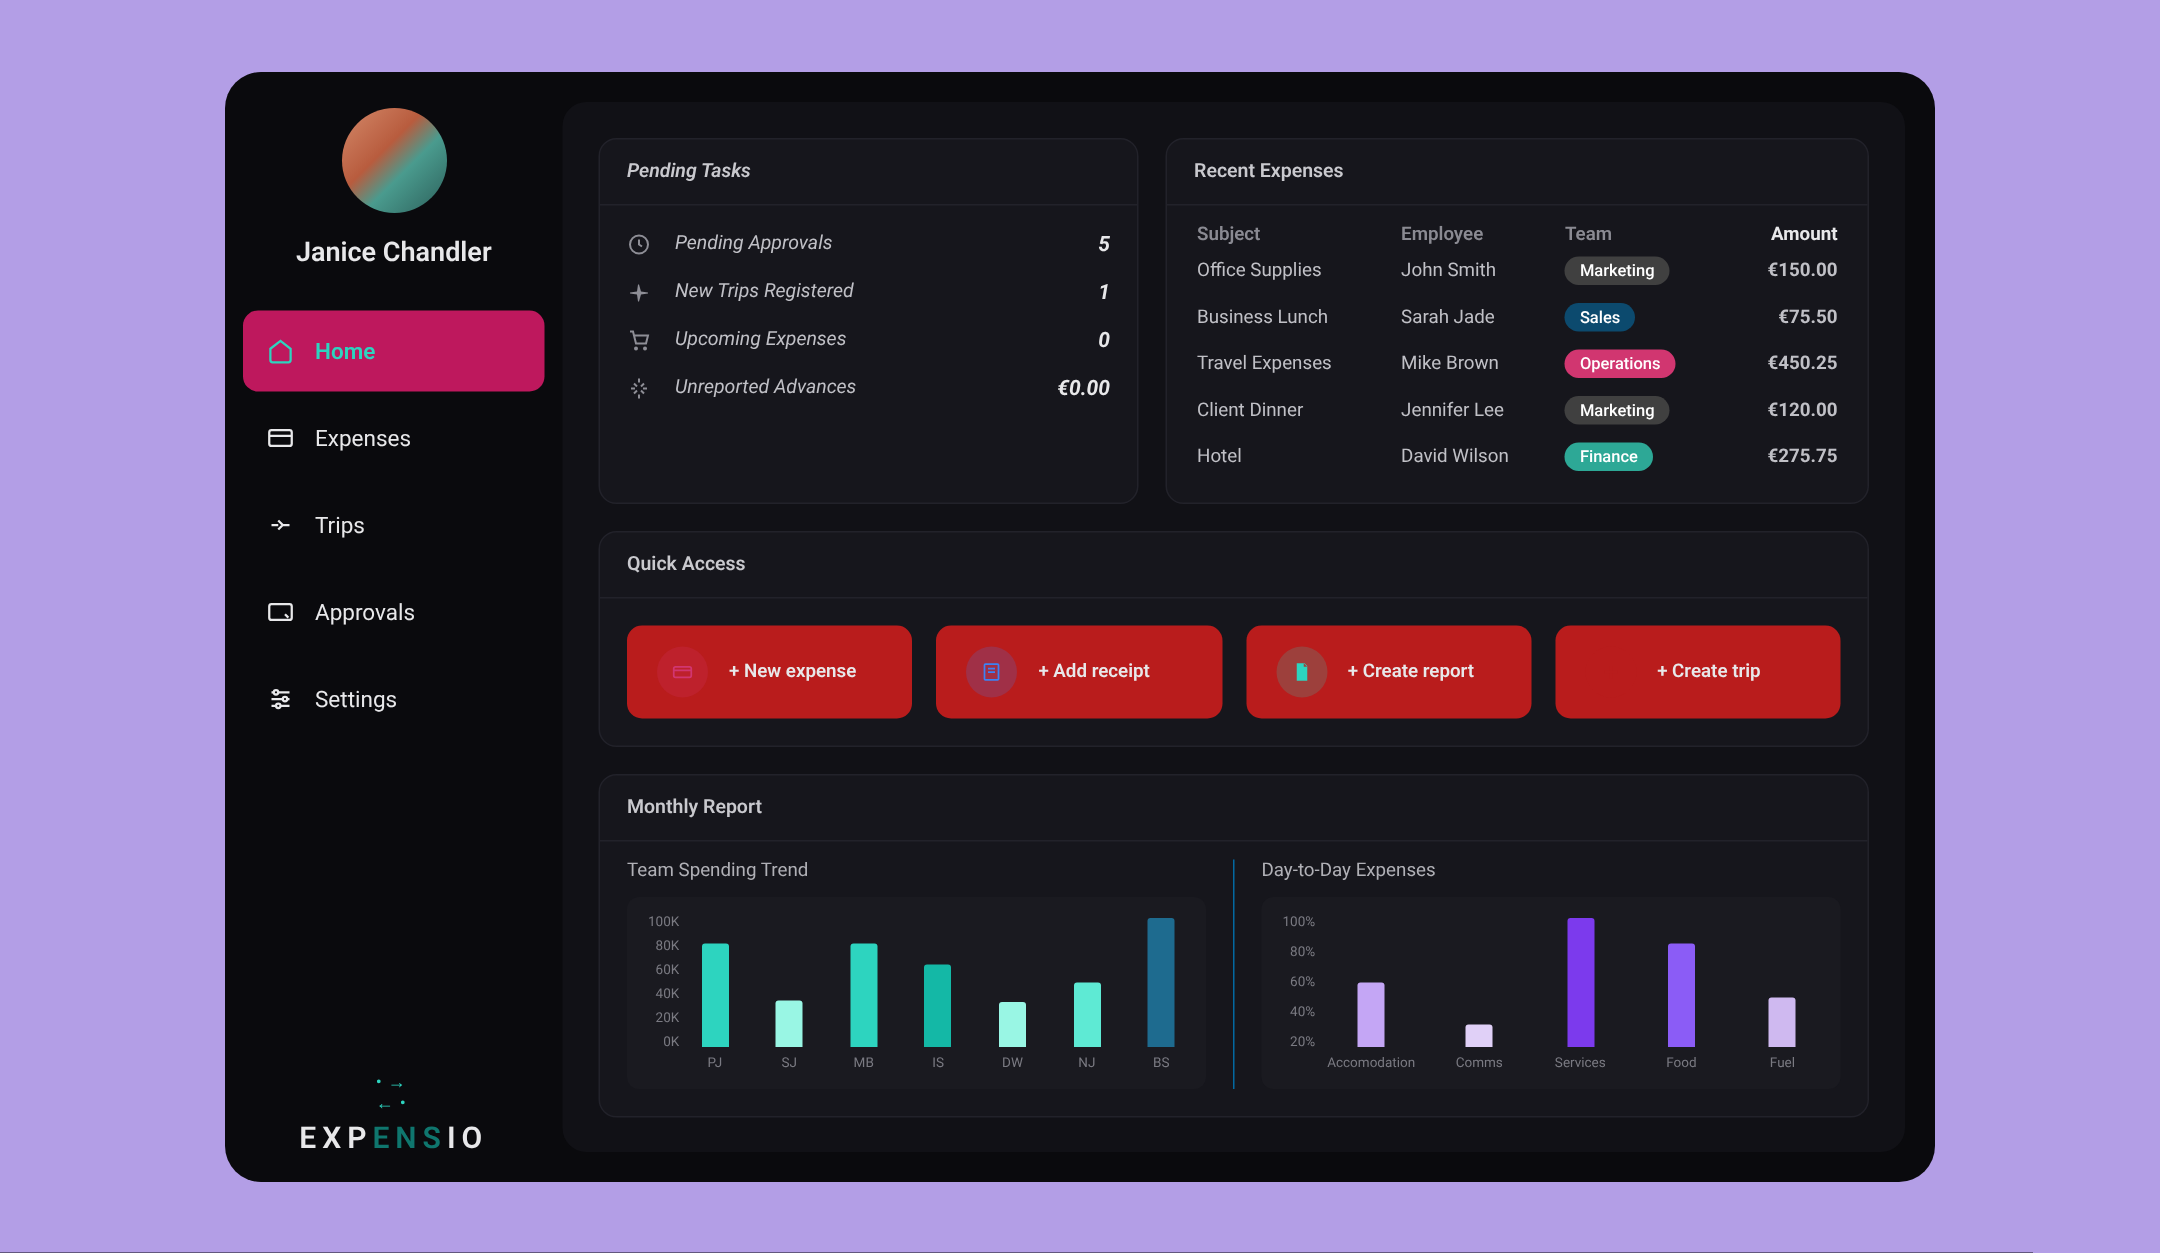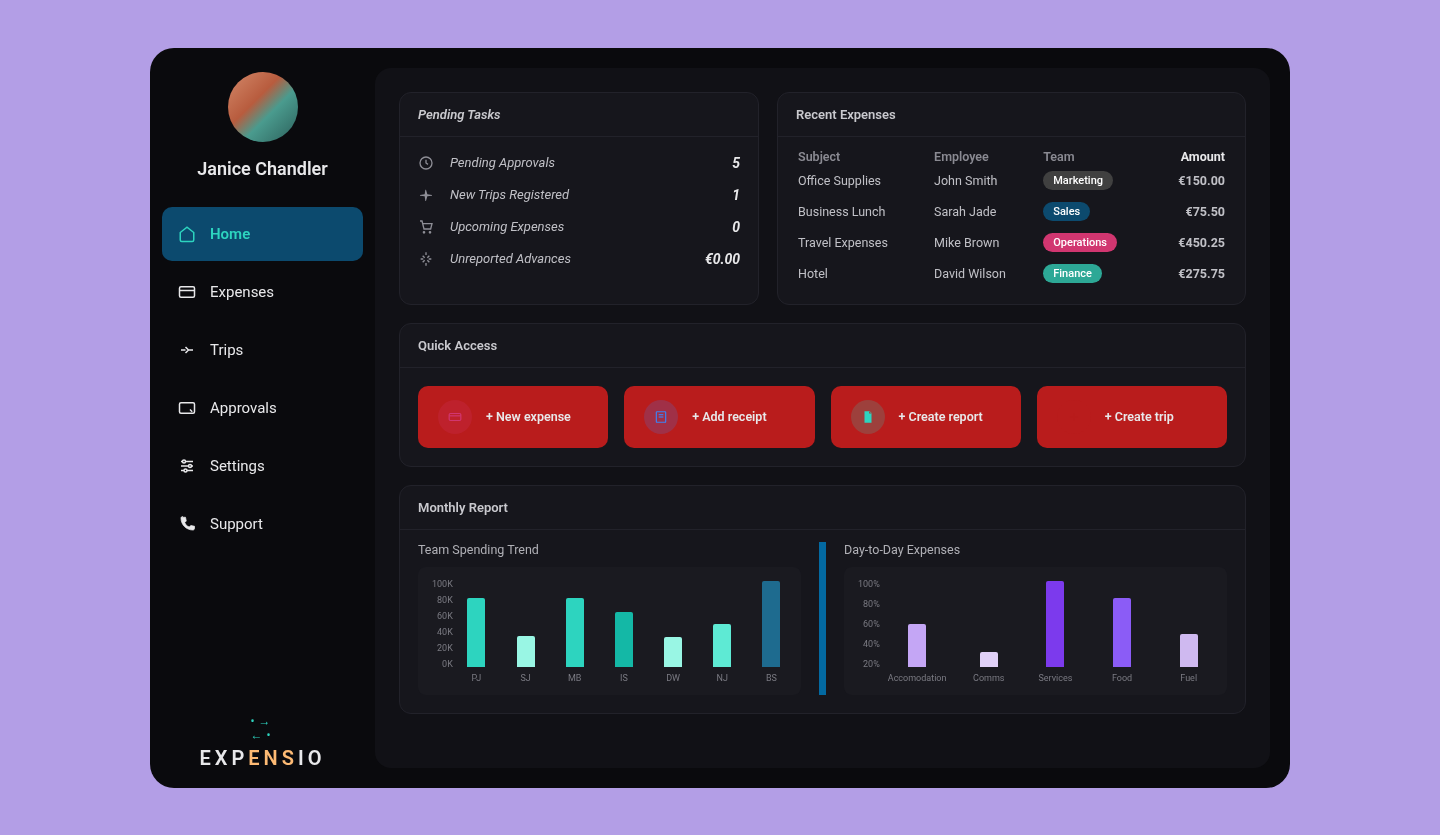--- a/index.html
+++ b/index.html
@@ -37,33 +37,33 @@
 .nav { display: flex; flex-direction: column; gap: 4px; flex: 1; }
 .nav-item {
   display: flex; align-items: center; gap: 14px;
   padding: 18px 16px;
   border-radius: 10px;
   cursor: pointer;
   color: #e8e8ea;
   font-size: 15px;
 }
 .nav-item.active {
-  background: #0c4a6e;
+  background: #be185d;
   color: #2dd4bf;
   font-weight: 600;
 }
 .nav-item .ic { width: 18px; height: 18px; display: flex; align-items: center; justify-content: center; }
 .nav-item.active .ic svg { stroke: #2dd4bf; }
 .nav-item .ic svg { stroke: #e8e8ea; }
 .brand { text-align: center; }
 .brand-icon { color: #2dd4bf; letter-spacing: 4px; font-size: 12px; margin-bottom: 4px; }
 .brand-text {
   font-size: 20px; font-weight: 600; color: #e8e8ea; letter-spacing: 4px;
 }
-.brand-text .accent { color: #fdba74; }
+.brand-text .accent { color: #0f766e; }
 
 .main {
   flex: 1; padding: 20px 20px 20px 0;
   display: flex; flex-direction: column;
 }
 .main-inner {
   background: #111116;
   border-radius: 16px;
   flex: 1;
   padding: 24px;
@@ -121,21 +121,21 @@
   width: 34px; height: 34px; border-radius: 50%;
   display: flex; align-items: center; justify-content: center;
   font-size: 14px;
 }
 .qa-lbl { color: #e8e8ea; font-size: 12.5px; font-weight: 600; }
 
 .monthly .charts { display: flex; gap: 18px; padding: 12px 18px 18px; }
 .chart-box { flex: 1; }
 .chart-title { color: #b0b0b6; font-size: 12.5px; margin-bottom: 10px; }
 .chart-wrap { background: #1a1a20; border-radius: 8px; padding: 12px 14px; height: 128px; display: flex; }
-.chart-box.right { border-left: 7px solid #0369a1; padding-left: 18px; }
+.chart-box.right { border-left: 1px solid #0369a1; padding-left: 18px; }
 .yaxis { display: flex; flex-direction: column; justify-content: space-between; font-size: 9px; color: #7a7a82; padding-right: 8px; text-align: right; padding-bottom: 14px; }
 .bars { flex: 1; display: flex; align-items: flex-end; gap: 18px; justify-content: space-around; padding-bottom: 0; }
 .bar-col { display: flex; flex-direction: column; align-items: center; flex:1; }
 .bar { width: 18px; border-radius: 2px 2px 0 0; }
 .bar-lbl { font-size: 9px; color: #7a7a82; margin-top: 6px; }
 </style>
 </head>
 <body>
 
 <div class="app">
@@ -184,28 +184,20 @@
             <svg width="18" height="18" viewBox="0 0 24 24" fill="none" stroke-width="2">
               <line x1="4" y1="6" x2="20" y2="6"></line>
               <line x1="4" y1="12" x2="20" y2="12"></line>
               <line x1="4" y1="18" x2="20" y2="18"></line>
               <circle cx="8" cy="6" r="2" fill="#0a0a0d"></circle>
               <circle cx="16" cy="12" r="2" fill="#0a0a0d"></circle>
               <circle cx="10" cy="18" r="2" fill="#0a0a0d"></circle>
             </svg>
           </span>
         <span>Settings</span>
-      </div>
-      <div class="nav-item">
-        <span class="ic">
-            <svg width="18" height="18" viewBox="0 0 24 24" fill="#e8e8ea" stroke="none">
-              <path d="M6 2c-1 0-2 1-2 2 0 9 7 16 16 16 1 0 2-1 2-2v-3l-5-1-2 2c-3-1-5-3-6-6l2-2-1-5H6z"></path>
-            </svg>
-          </span>
-        <span>Support</span>
       </div>
     </nav>
     <div class="brand">
       <div class="brand-icon">•→<br>←•</div>
       <div class="brand-text">EXP<span class="accent">ENS</span>IO</div>
     </div>
   </aside>
 
   <main class="main">
     <div class="main-inner">
@@ -278,20 +270,26 @@
                     <td>Business Lunch</td>
                     <td>Sarah Jade</td>
                     <td><span class="badge sales">Sales</span></td>
                     <td class="amt">€75.50</td>
                   </tr>
                   <tr class="row-item">
                     <td>Travel Expenses</td>
                     <td>Mike Brown</td>
                     <td><span class="badge operations">Operations</span></td>
                     <td class="amt">€450.25</td>
+                  </tr>
+                  <tr class="row-item">
+                    <td>Client Dinner</td>
+                    <td>Jennifer Lee</td>
+                    <td><span class="badge marketing">Marketing</span></td>
+                    <td class="amt">€120.00</td>
                   </tr>
                   <tr class="row-item">
                     <td>Hotel</td>
                     <td>David Wilson</td>
                     <td><span class="badge finance">Finance</span></td>
                     <td class="amt">€275.75</td>
                   </tr>
                 </tbody>
             </table>
           </div>

